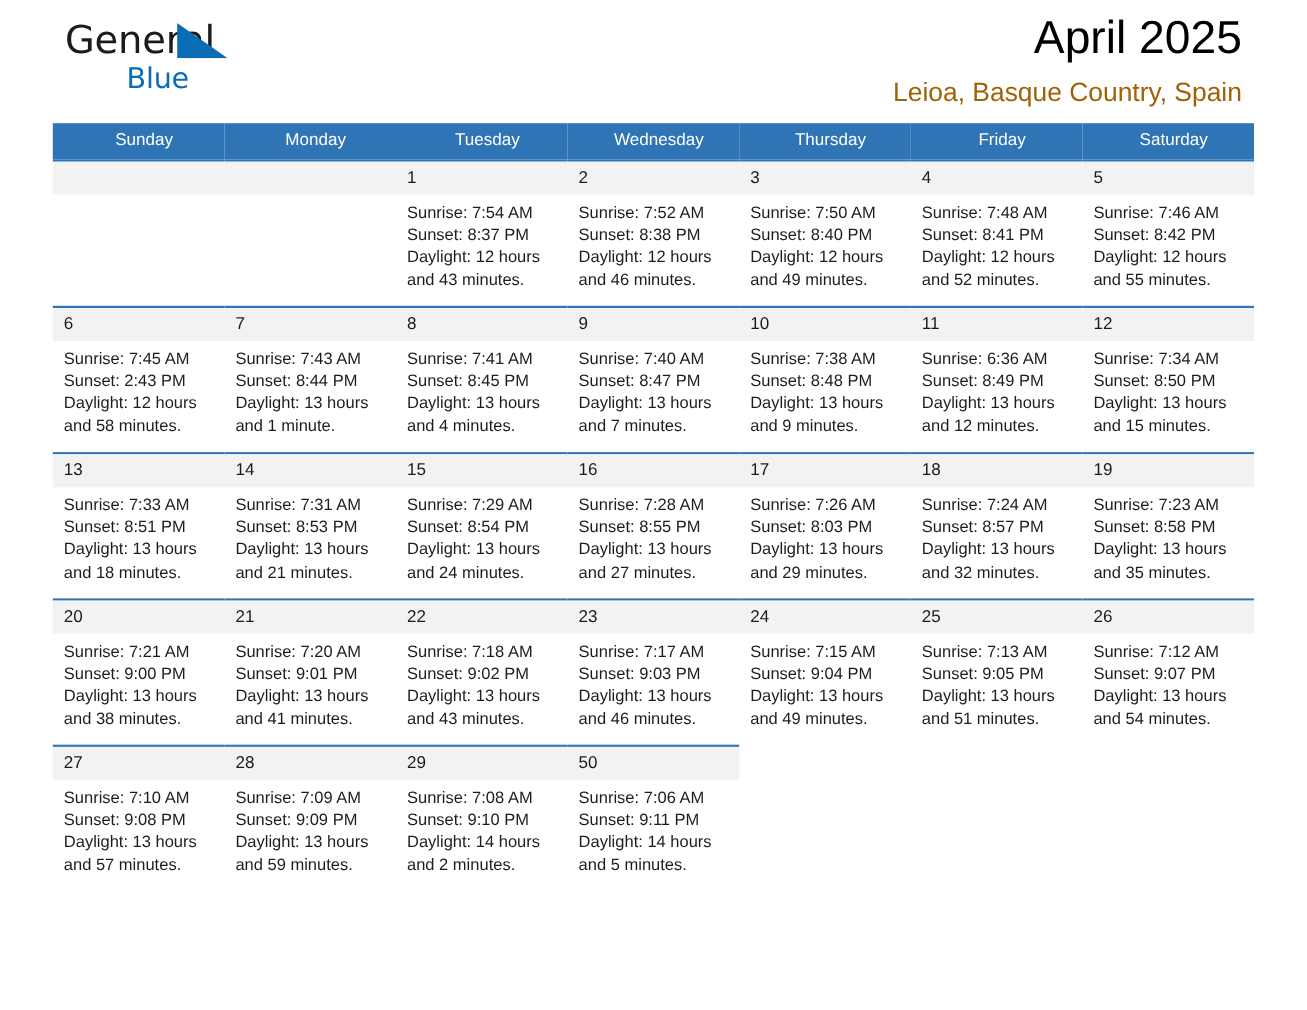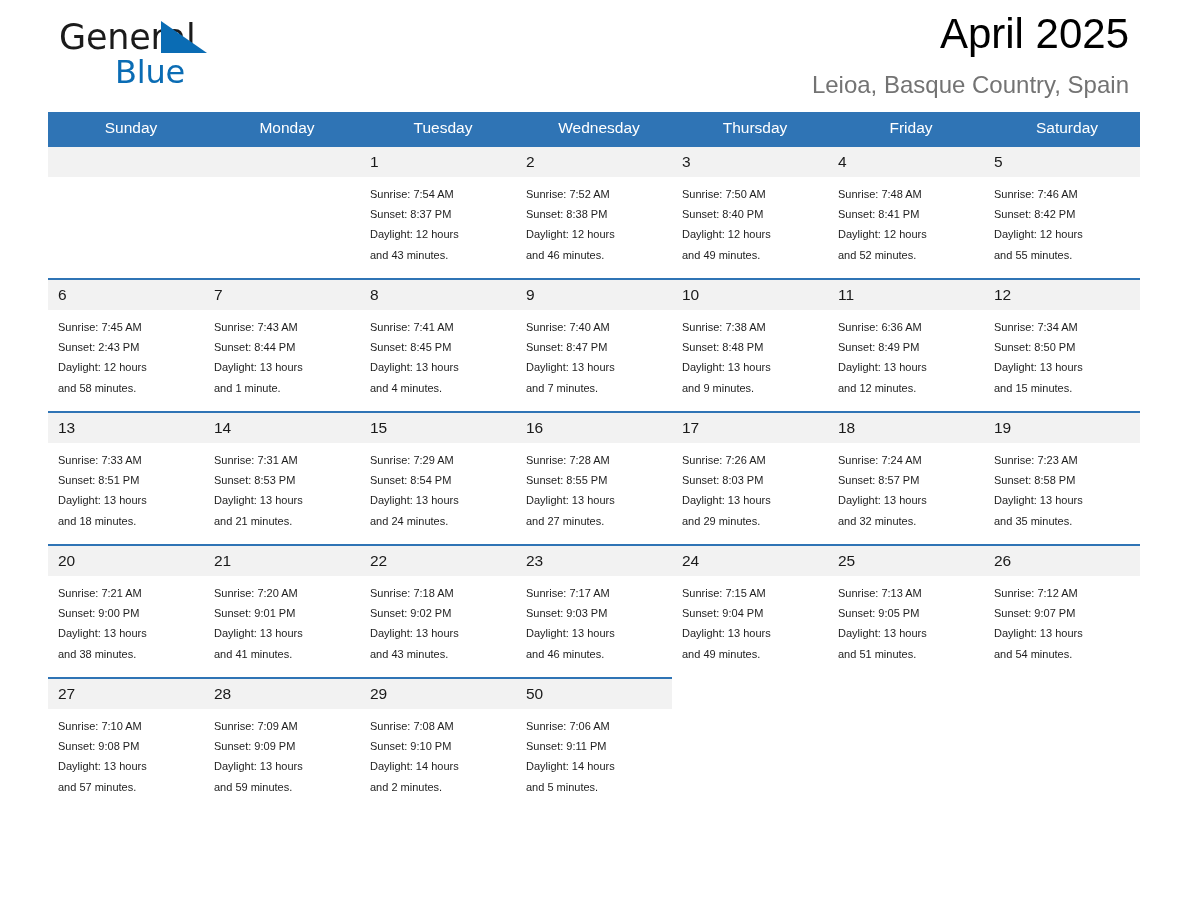--- a/index.html
+++ b/index.html
@@ -50,21 +50,21 @@
     position: absolute;
     left: 102px;
     top: 5px;
     width: 46px;
     height: 32px;
   }
   .logo-blue {
     position: absolute;
     left: 56px;
     top: 35px;
-    font-size: 32px;
+    font-size: 26px;
     line-height: 42px;
     letter-spacing: -0.2px;
     color: #0a6cb4;
     font-family: "DejaVu Sans", sans-serif;
     font-weight: 400;
   }
   .title-block {
     position: absolute;
     right: 11px;
     top: 8px;
@@ -75,21 +75,21 @@
     line-height: 52px;
     font-weight: 400;
     color: #000000;
     margin: 0;
     letter-spacing: 0px;
   }
   .cal-subtitle {
     font-size: 24px;
     line-height: 34px;
     font-weight: 400;
-    color: #737373;
+    color: #a16207;
     margin: 8px 0 0 0;
   }
 
   
   .calendar {
     width: 1092px;
     border-collapse: collapse;
     table-layout: fixed;
   }
   .calendar th {
@@ -120,21 +120,21 @@
     background: #f2f2f2;
     font-size: 15.5px;
     line-height: 18px;
     color: #1a1a1a;
     padding: 6px 0 6px 10px;
     min-height: 18px;
     box-sizing: content-box;
   }
   .dayinfo {
     padding: 7px 12px 0 10px;
-    font-size: 11px;
+    font-size: 15px;
     line-height: 20.2px;
     color: #1d1d1d;
   }
   .dayinfo div {
     white-space: nowrap;
   }
 </style>
 </head>
 <body>
 

